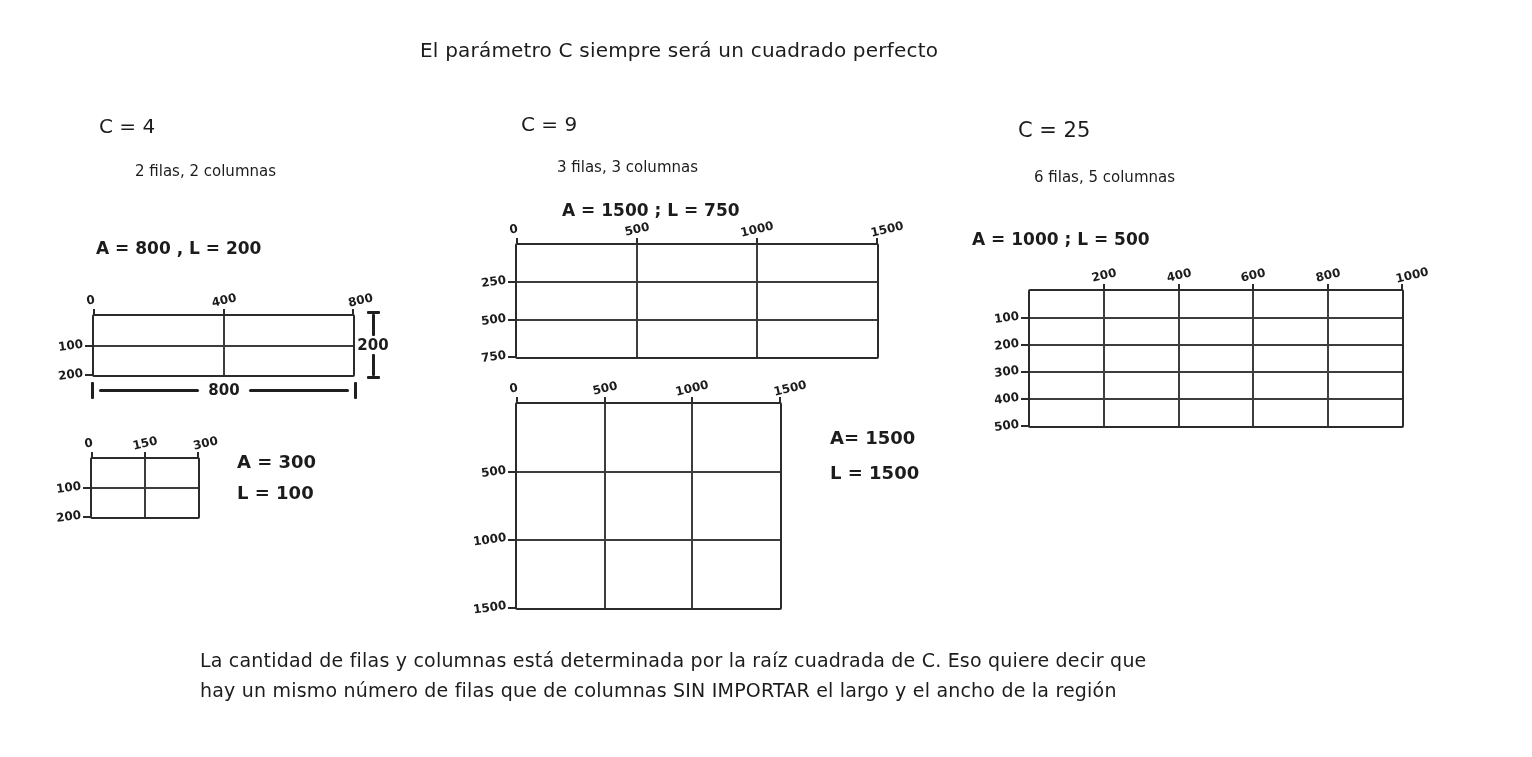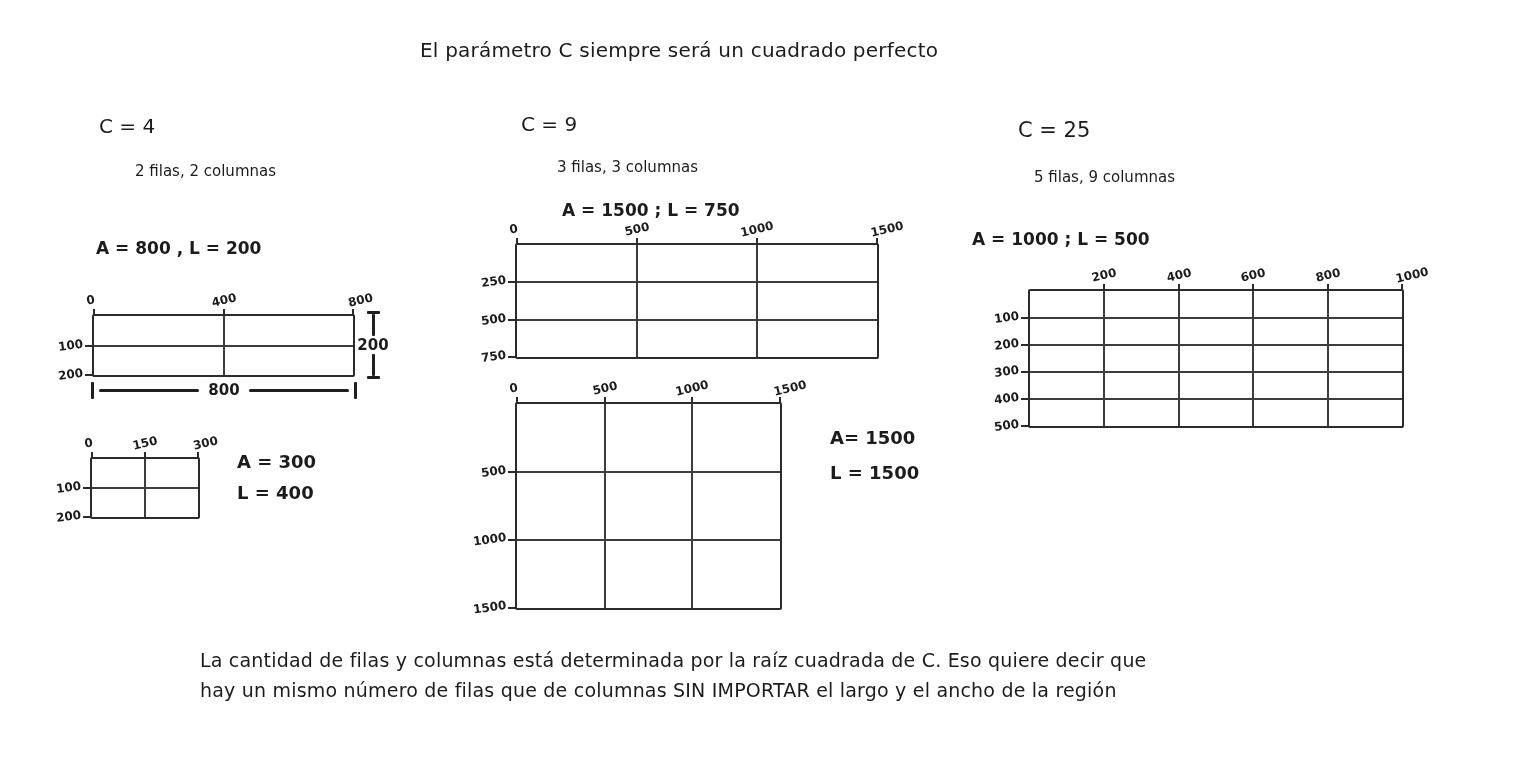--- a/index.html
+++ b/index.html
@@ -119,21 +119,21 @@
       <div class="xtick-mark" style="left: 100%;"></div>
       <div class="xtick-label at-end" style="left: 100%;">300</div>
       <div class="ytick-mark" style="top: 50%;"></div>
       <div class="ytick-label" style="top: 50%;">100</div>
       <div class="ytick-mark" style="top: 100%;"></div>
       <div class="ytick-label" style="top: 100%;">200</div>
     </div>
 
   <div id="c4-small-labels" class="side-labels">
     <div>A = 300</div>
-    <div>L = 400</div>
+    <div>L = 100</div>
   </div>
 
   <div id="c9-heading" class="txt">C = 9</div>
   <div id="c9-subtitle" class="txt subtitle">3 filas, 3 columnas</div>
   <div id="c9-formula" class="txt formula">A = 1500 ;  L = 750</div>
 
   <div id="grid-c9-wide" class="grid">
       <div class="vline" style="left: 33.3333%;"></div>
       <div class="vline" style="left: 66.6667%;"></div>
       <div class="hline" style="top: 33.3333%;"></div>
@@ -173,21 +173,21 @@
       <div class="ytick-mark" style="top: 100%;"></div>
       <div class="ytick-label" style="top: 100%;">1500</div>
     </div>
 
   <div id="c9-square-labels" class="side-labels">
     <div>A= 1500</div>
     <div>L = 1500</div>
   </div>
 
   <div id="c25-heading" class="txt">C = 25</div>
-  <div id="c25-subtitle" class="txt subtitle">5 filas, 9 columnas</div>
+  <div id="c25-subtitle" class="txt subtitle">6 filas, 5 columnas</div>
   <div id="c25-formula" class="txt formula">A = 1000  ;  L = 500</div>
 
   <div id="grid-c25" class="grid">
       <div class="vline" style="left: 20%;"></div>
       <div class="vline" style="left: 40%;"></div>
       <div class="vline" style="left: 60%;"></div>
       <div class="vline" style="left: 80%;"></div>
       <div class="hline" style="top: 20%;"></div>
       <div class="hline" style="top: 40%;"></div>
       <div class="hline" style="top: 60%;"></div>

